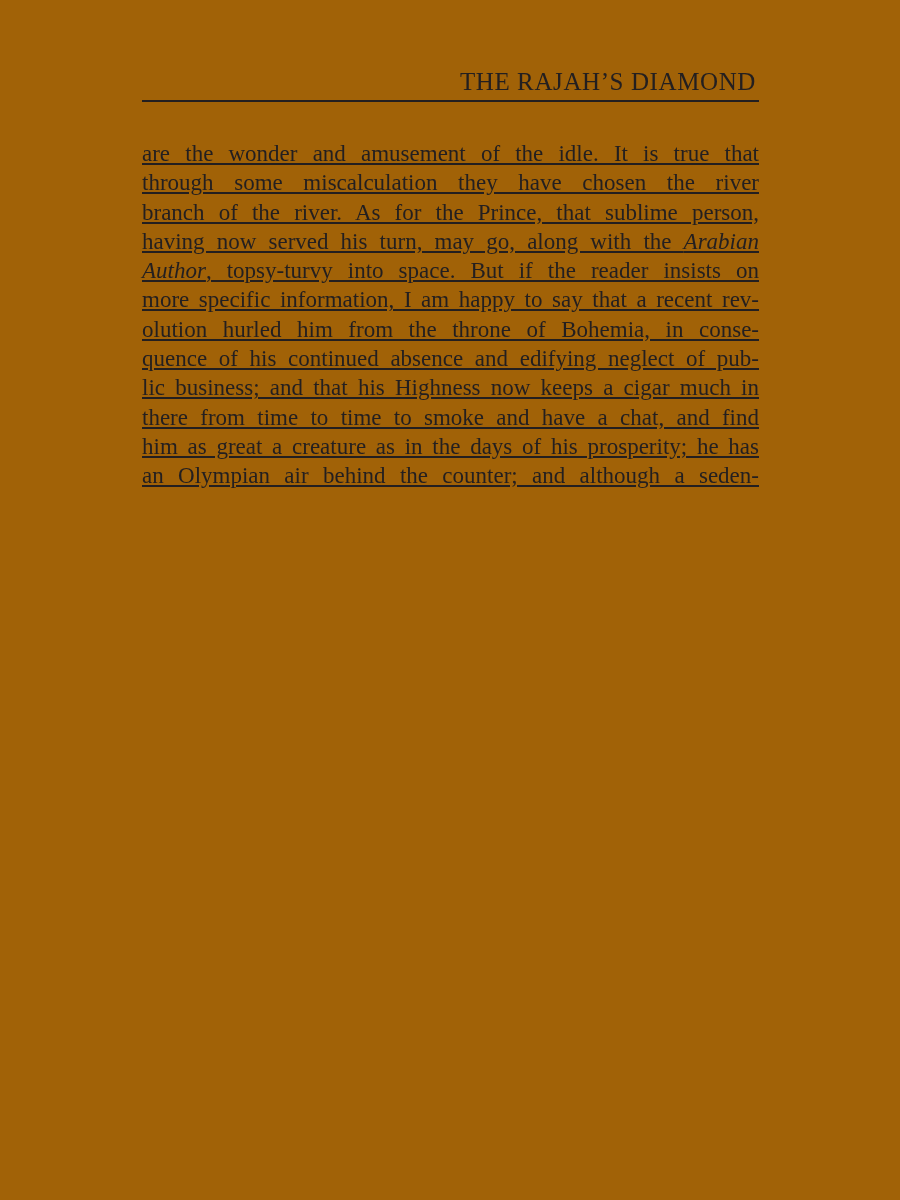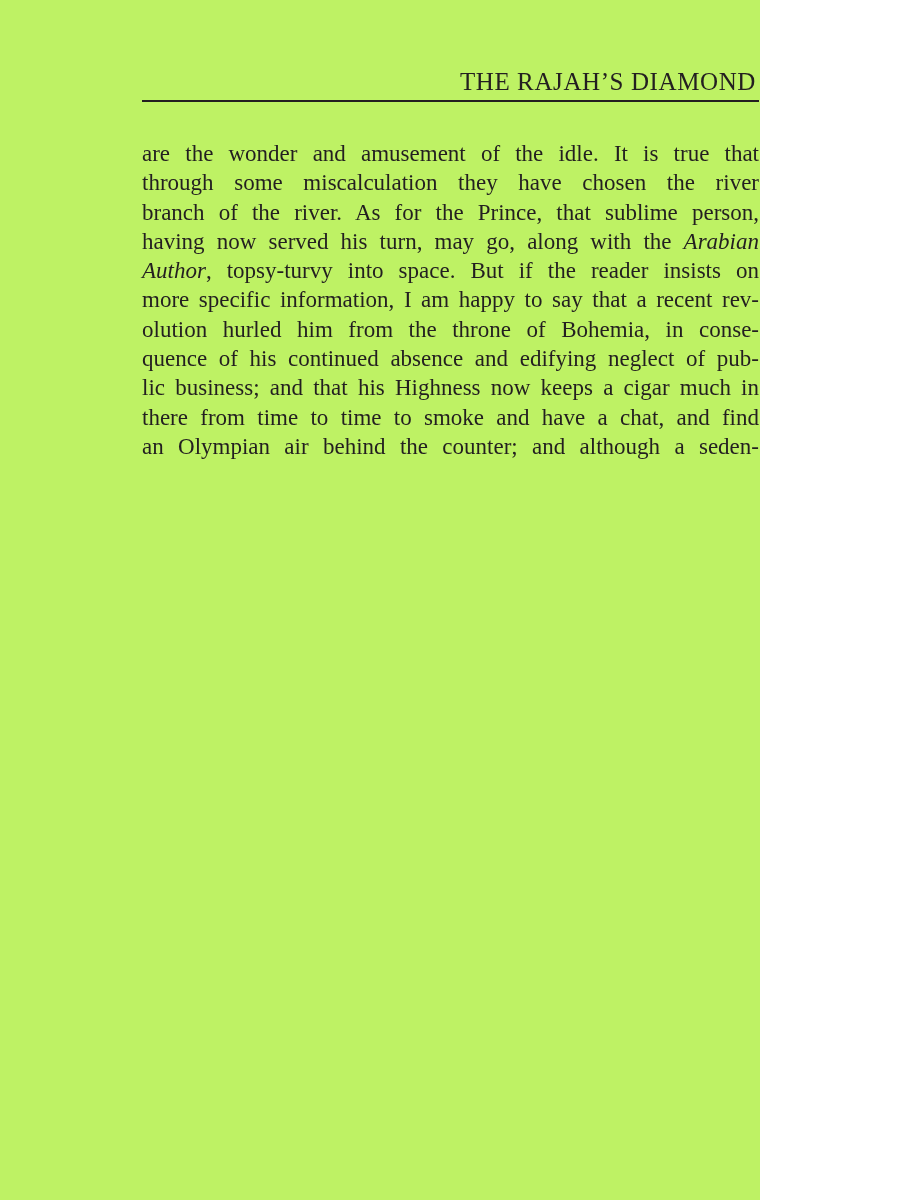--- a/index.html
+++ b/index.html
@@ -11,23 +11,23 @@
       width: 900px;
       height: 1200px;
       position: relative;
       overflow: hidden;
       font-family: "Liberation Serif", "DejaVu Serif", serif;
       color: #231f20;
     }
     .page {
       position: absolute;
       left: 0; top: 0;
-      width: 760px;
+      width: 900px;
       height: 1200px;
-      background: #bef264;
+      background: #a16207;
     }
     .running-head {
       position: absolute;
       left: 142px;
       top: 66px;
       width: 614px;
       text-align: right;
       font-size: 25px;
       letter-spacing: 0.6px;
       line-height: 32px;
@@ -49,20 +49,21 @@
     }
     .line {
       display: block;
       height: 29.3px;
       line-height: 29.3px;
       font-size: 23px;
       text-align: justify;
       text-align-last: justify;
       white-space: nowrap;
       overflow: visible;
+      text-decoration: underline;
     }
     .line.last {
       text-align-last: justify;
     }
     .line > span { white-space: normal; }
     .line-inner {
       display: block;
       width: 617px;
       text-align: justify;
       text-align-last: justify;
@@ -102,16 +103,19 @@
     <div class="line">
         <span class="line-inner">quence of his continued absence and edifying neglect of pub-</span>
       </div>
     <div class="line">
         <span class="line-inner">lic business; and that his Highness now keeps a cigar much in</span>
       </div>
     <div class="line">
         <span class="line-inner">there from time to time to smoke and have a chat, and find</span>
       </div>
     <div class="line">
+        <span class="line-inner">him as great a creature as in the days of his prosperity; he has</span>
+      </div>
+    <div class="line">
         <span class="line-inner">an Olympian air behind the counter; and although a seden-</span>
       </div>
   </div>
 </div>
 
 </body></html>

